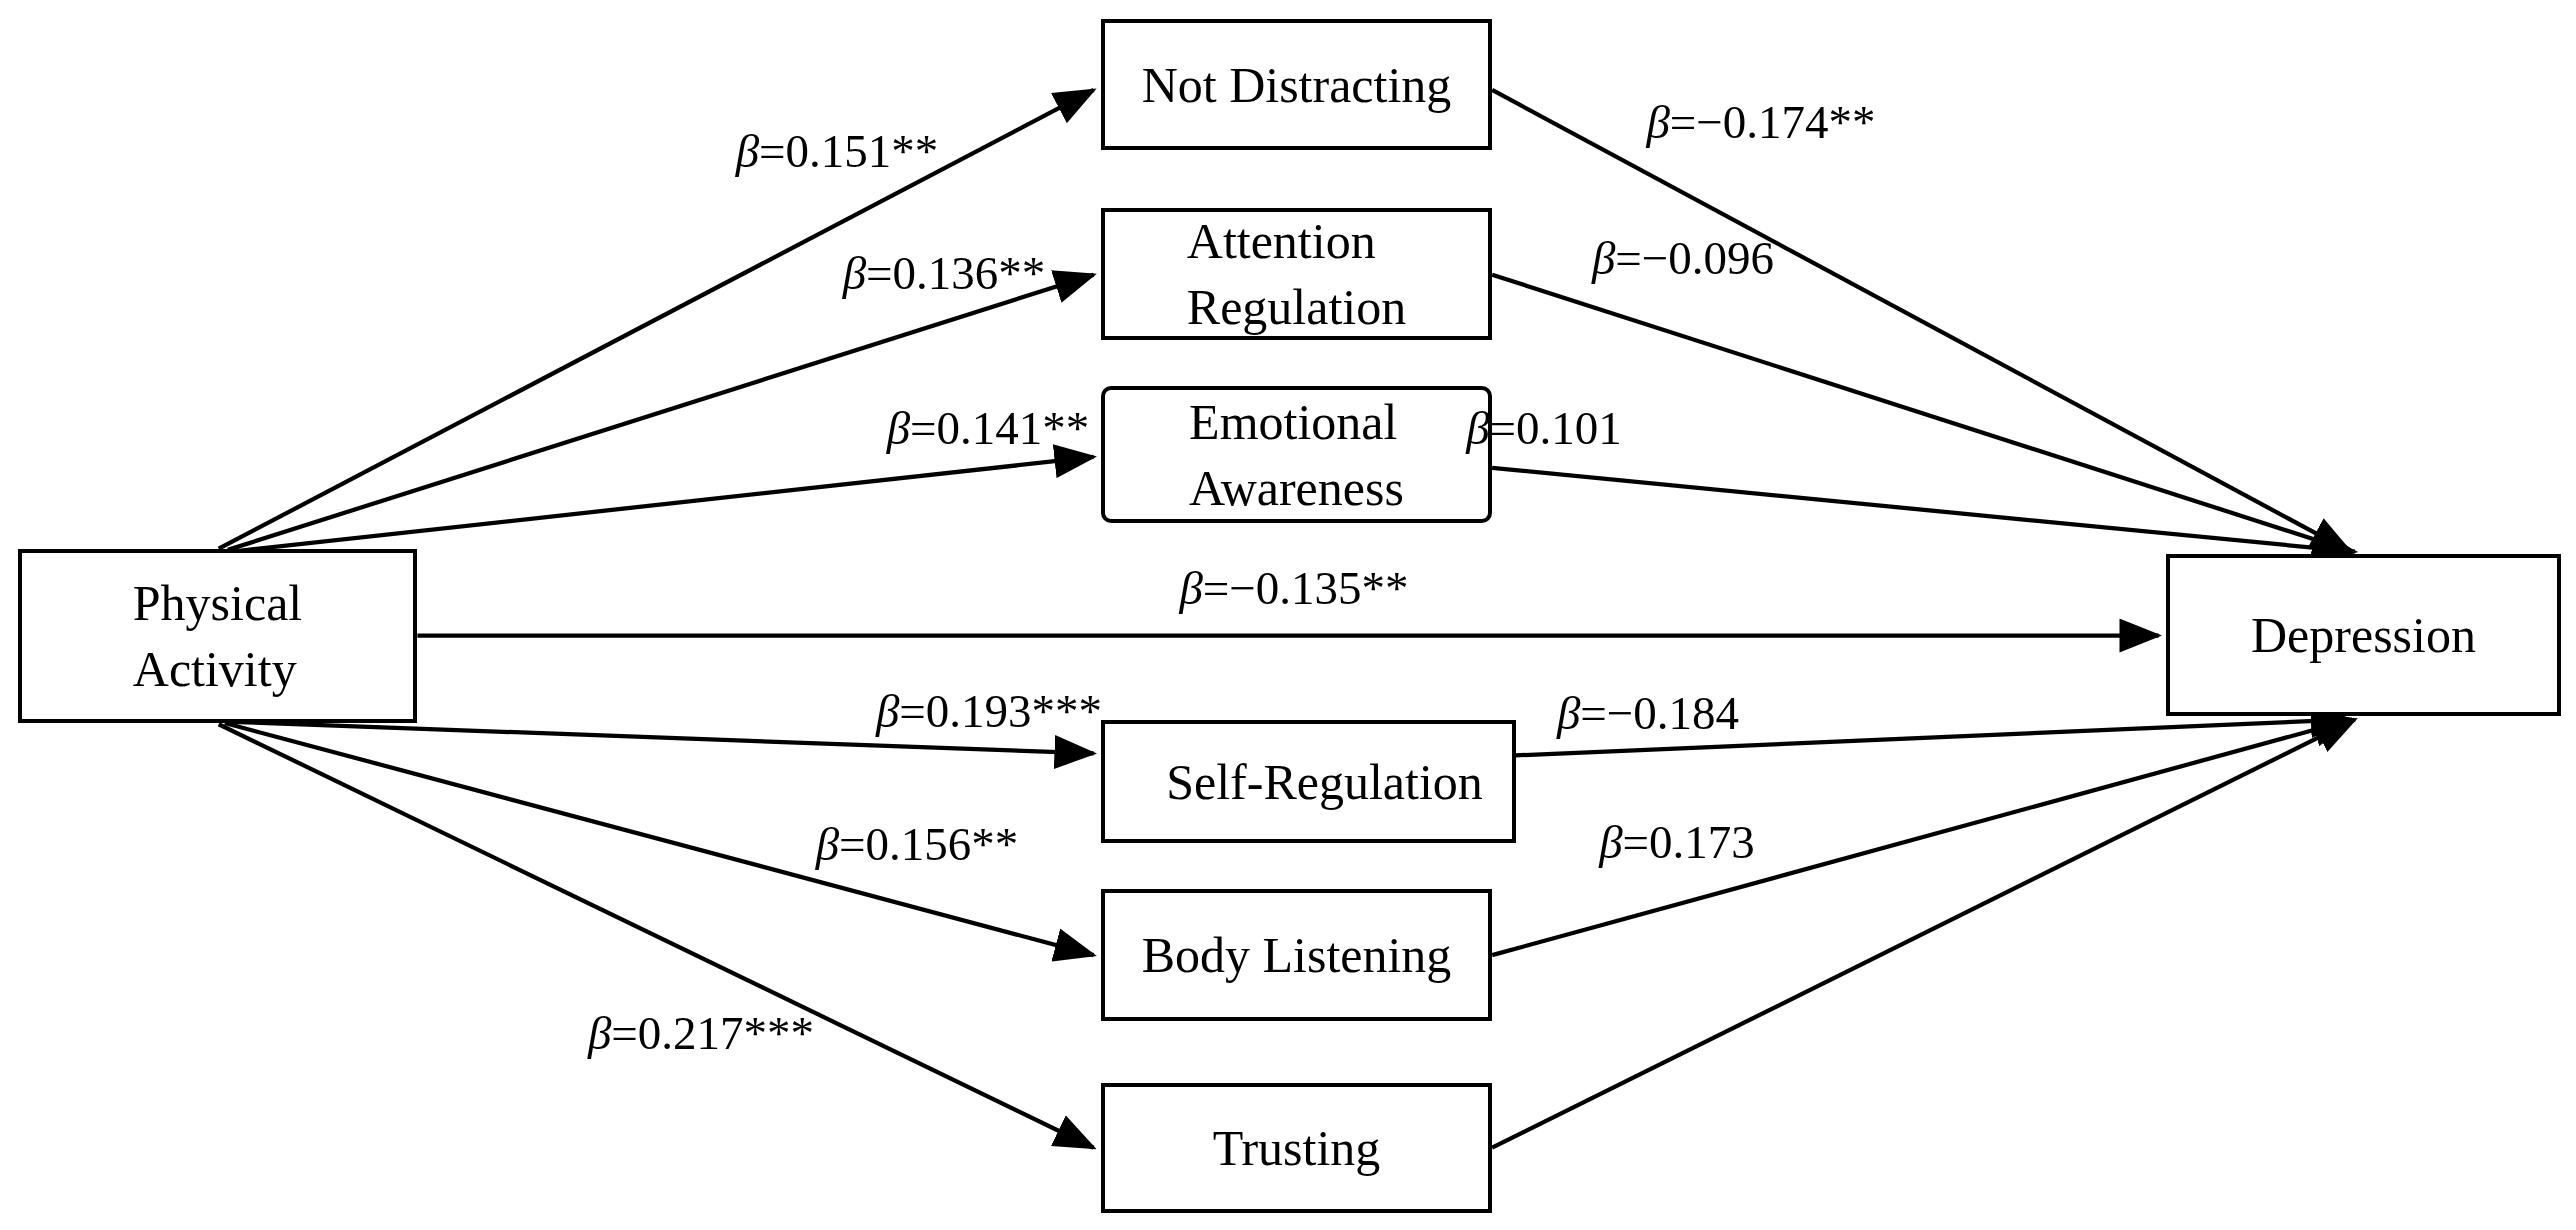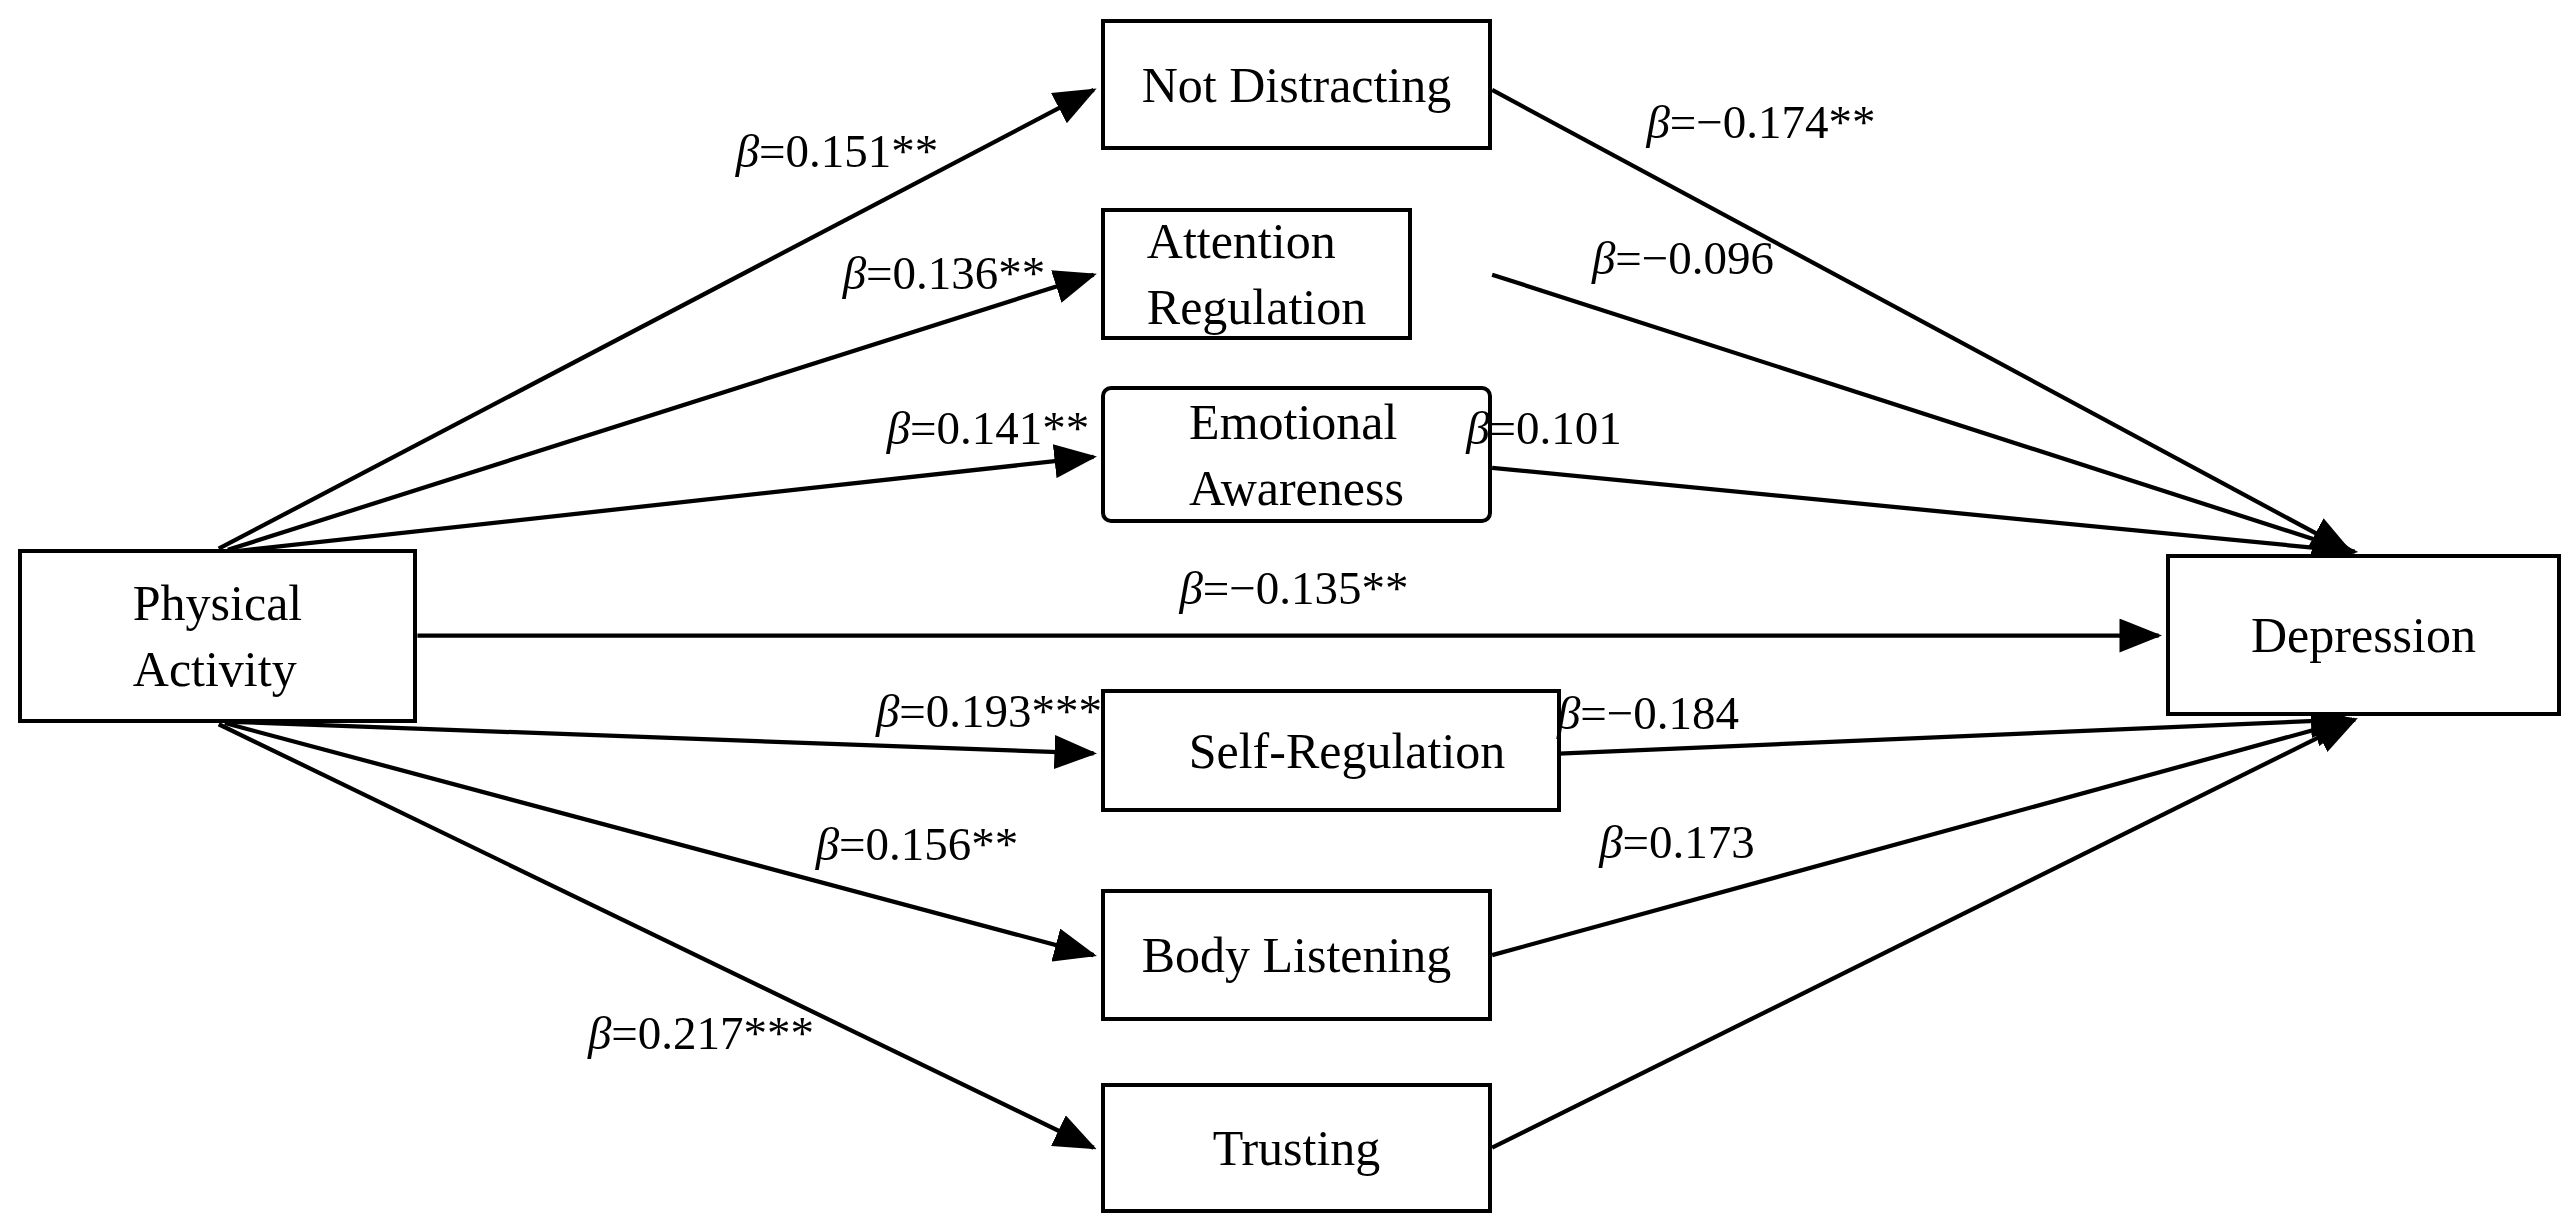--- a/index.html
+++ b/index.html
@@ -34,23 +34,23 @@
     text-align: left;
     font-size: 50px;
     line-height: 1.32;
     white-space: pre-line;
   }
   
   .node.predictor { left: 18px;  top: 549px;  width: 399px; height: 174px; }
   .node.outcome   { left: 2166px; top: 554px; width: 395px; height: 162px; }
   
   .node.m0 { left: 1101px; top: 19.4px;   width: 391px; height: 131px; }
-  .node.m1 { left: 1101px; top: 208px;  width: 311px; height: 132px; }
+  .node.m1 { left: 1101px; top: 208px;  width: 391px; height: 132px; }
   .node.m2 { left: 1101px; top: 386px;  width: 391px; height: 137px; border-radius: 10px; }
-  .node.m3 { left: 1101px; top: 689px; width: 460px; height: 123px; padding-left: 32px; }
+  .node.m3 { left: 1101px; top: 720px; width: 415px; height: 123px; padding-left: 32px; }
   .node.m4 { left: 1101px; top: 889px; width: 391px; height: 132px; }
   .node.m5 { left: 1101px; top: 1083px; width: 391px; height: 130px; }
 
   .plabel {
     position: absolute;
     transform: translate(-50%, -50%);
     font-size: 47px;
     white-space: nowrap;
     background: transparent;
   }

